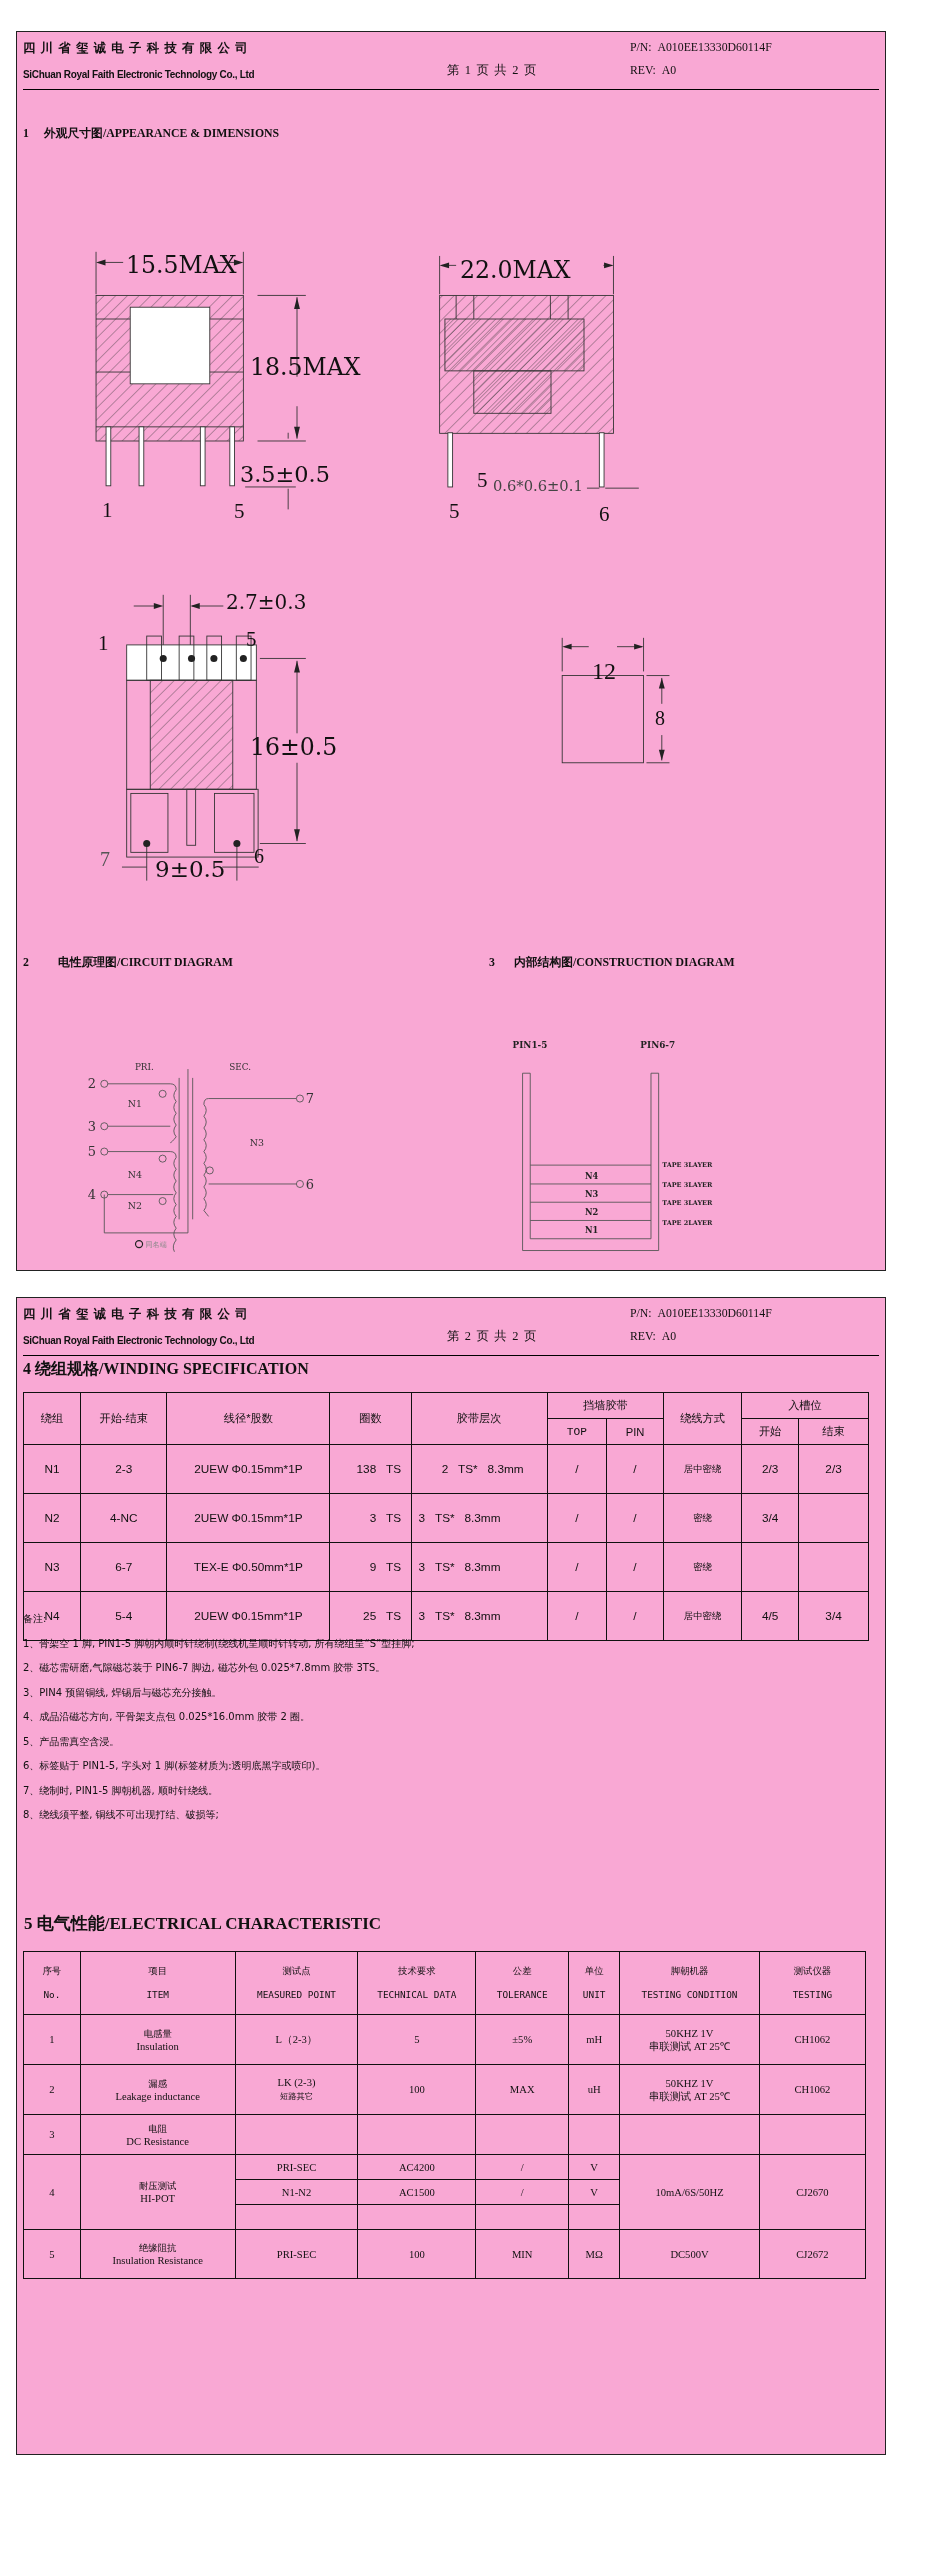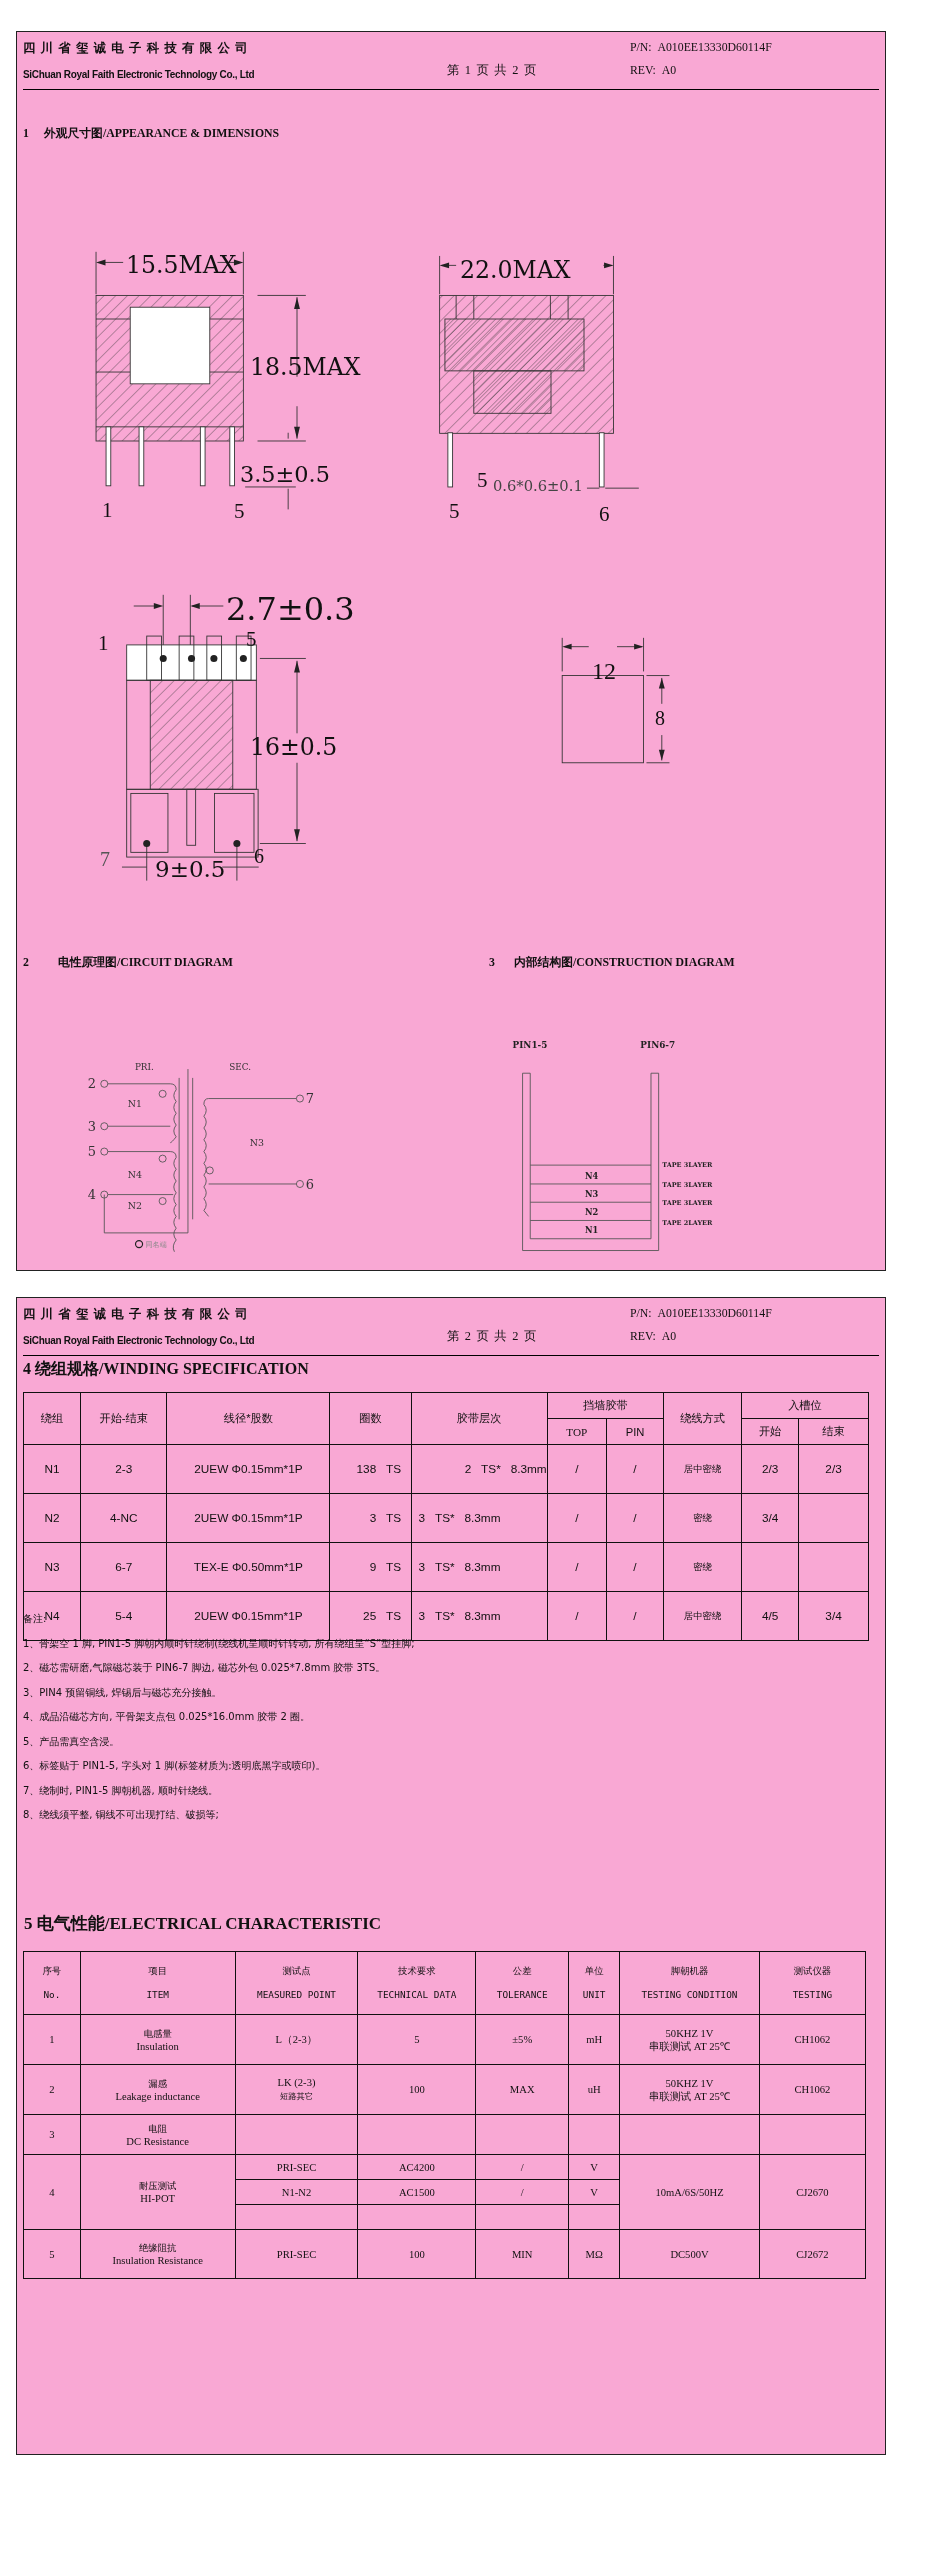--- a/index.html
+++ b/index.html
@@ -163,21 +163,21 @@
   <div class="dim" style="left:109px;top:219px;font-size:23.6px;font-family:'DejaVu Serif',serif">15.5MAX</div>
   <div class="dim" style="left:233px;top:321px;font-size:23.6px;font-family:'DejaVu Serif',serif">18.5MAX</div>
   <div class="dim" style="left:223px;top:429px;font-size:22.4px;font-family:'DejaVu Serif',serif">3.5±0.5</div>
   <div class="dim" style="left:85px;top:466px;font-size:21px">1</div>
   <div class="dim" style="left:217px;top:467px;font-size:21px">5</div>
   <div class="dim" style="left:443px;top:224px;font-size:23.6px;font-family:'DejaVu Serif',serif">22.0MAX</div>
   <div class="dim" style="left:476px;top:445px;font-size:14.7px;font-family:'DejaVu Serif',serif;color:#444">0.6*0.6±0.1</div>
   <div class="dim" style="left:460px;top:436px;font-size:21px">5</div>
   <div class="dim" style="left:432px;top:467px;font-size:21px">5</div>
   <div class="dim" style="left:582px;top:470px;font-size:21px">6</div>
-  <div class="dim" style="left:209px;top:558px;font-size:32px;font-family:'DejaVu Serif',serif">2.7±0.3</div>
+  <div class="dim" style="left:209px;top:558px;font-size:20px;font-family:'DejaVu Serif',serif">2.7±0.3</div>
   <div class="dim" style="left:81px;top:599px;font-size:21px">1</div>
   <div class="dim" style="left:229px;top:595px;font-size:21px">5</div>
   <div class="dim" style="left:233px;top:701px;font-size:23.6px;font-family:'DejaVu Serif',serif">16±0.5</div>
   <div class="dim" style="left:83px;top:816px;font-size:20px;color:#555">7</div>
   <div class="dim" style="left:237px;top:813px;font-size:20px">6</div>
   <div class="dim" style="left:138px;top:824px;font-size:23px;font-family:'DejaVu Serif',serif">9±0.5</div>
   <div class="dim" style="left:575px;top:626px;font-size:24px">12</div>
   <div class="dim" style="left:638px;top:675px;font-size:20px">8</div>
 
   <div class="sec-title" style="left:5.9px;top:923px">
@@ -284,31 +284,31 @@
       <th rowspan="2">绕组</th>
       <th rowspan="2">开始-结束</th>
       <th rowspan="2">线径*股数</th>
       <th rowspan="2">圈数</th>
       <th rowspan="2">胶带层次</th>
       <th colspan="2">挡墙胶带</th>
       <th rowspan="2">绕线方式</th>
       <th colspan="2">入槽位</th>
     </tr>
     <tr>
-      <th style="font-family:Liberation Serif, serif">TOP</th>
+      <th style="font-family:Liberation Mono, monospace">TOP</th>
       <th style="font-family:'Liberation Sans',sans-serif">PIN</th>
       <th>开始</th>
       <th>结束</th>
     </tr>
     <tr>
       <td>N1</td>
       <td>2-3</td>
       <td>2UEW Φ0.15mm*1P</td>
       <td style="text-align:right;padding-right:9.4px"><span>138</span>&nbsp;&nbsp;&nbsp;<span>TS</span></td>
-      <td style="text-align:right;padding-left:7px"><span>2</span>&nbsp;&nbsp;&nbsp;<span>TS*</span>&nbsp;&nbsp;&nbsp;<span>8.3mm</span></td>
+      <td style="text-align:center;padding-left:7px"><span>2</span>&nbsp;&nbsp;&nbsp;<span>TS*</span>&nbsp;&nbsp;&nbsp;<span>8.3mm</span></td>
       <td>/</td>
       <td>/</td>
       <td class="small-cn">居中密绕</td>
       <td>2/3</td>
       <td>2/3</td>
     </tr>
     <tr>
       <td>N2</td>
       <td>4-NC</td>
       <td>2UEW Φ0.15mm*1P</td>

